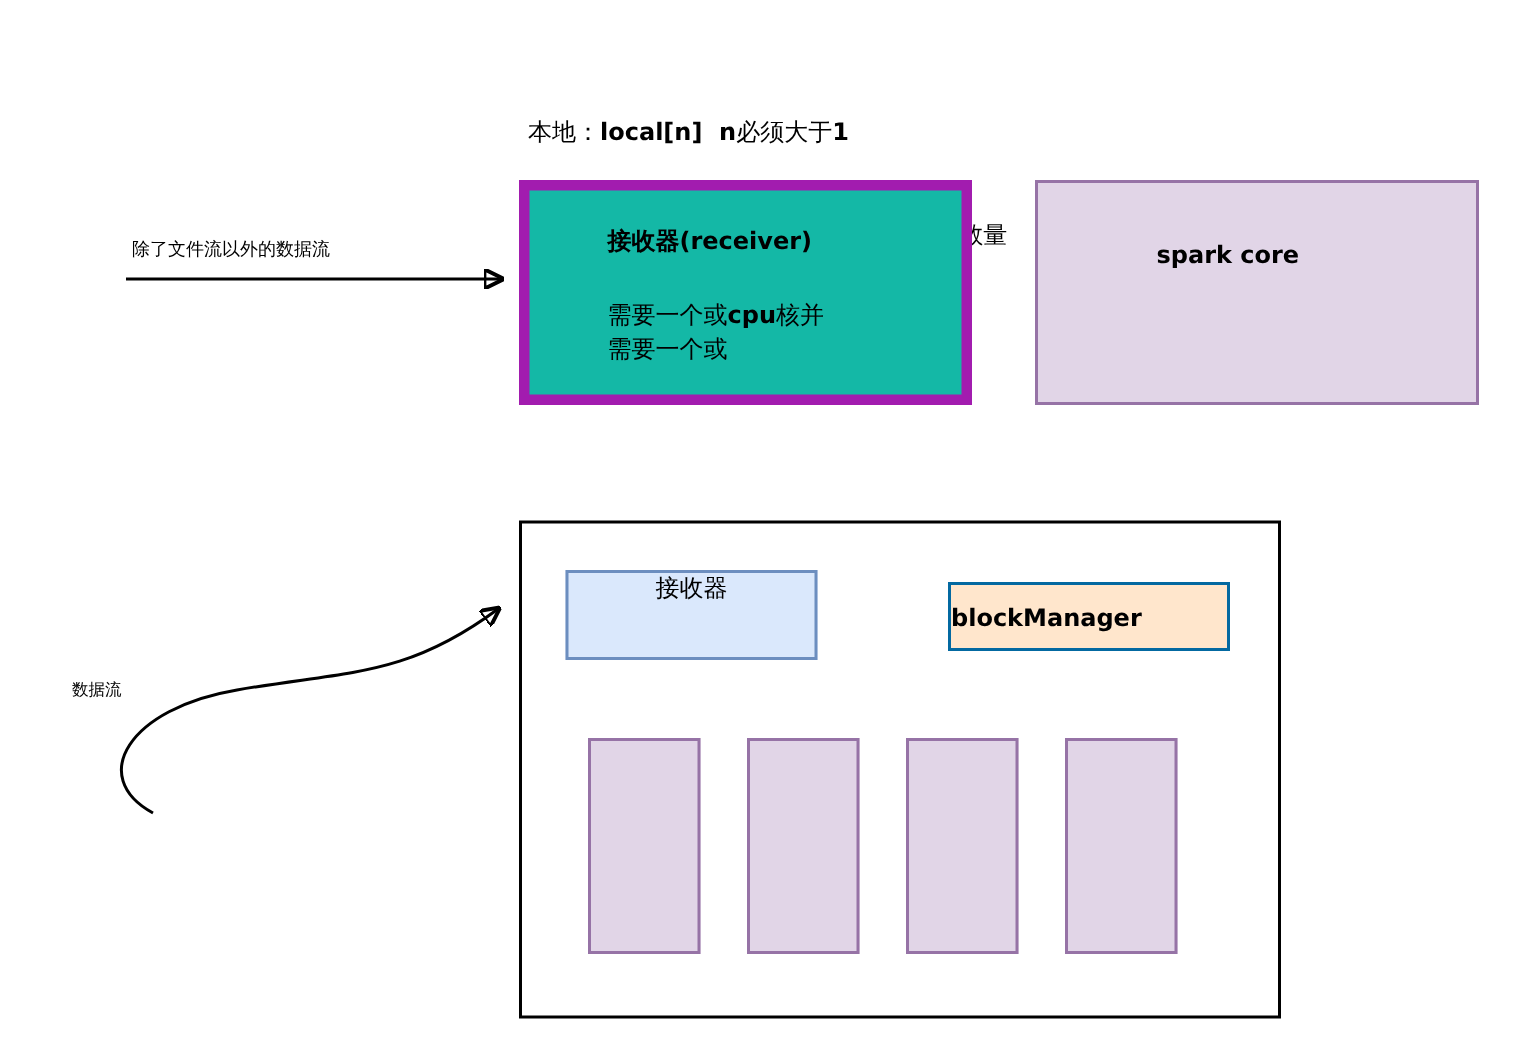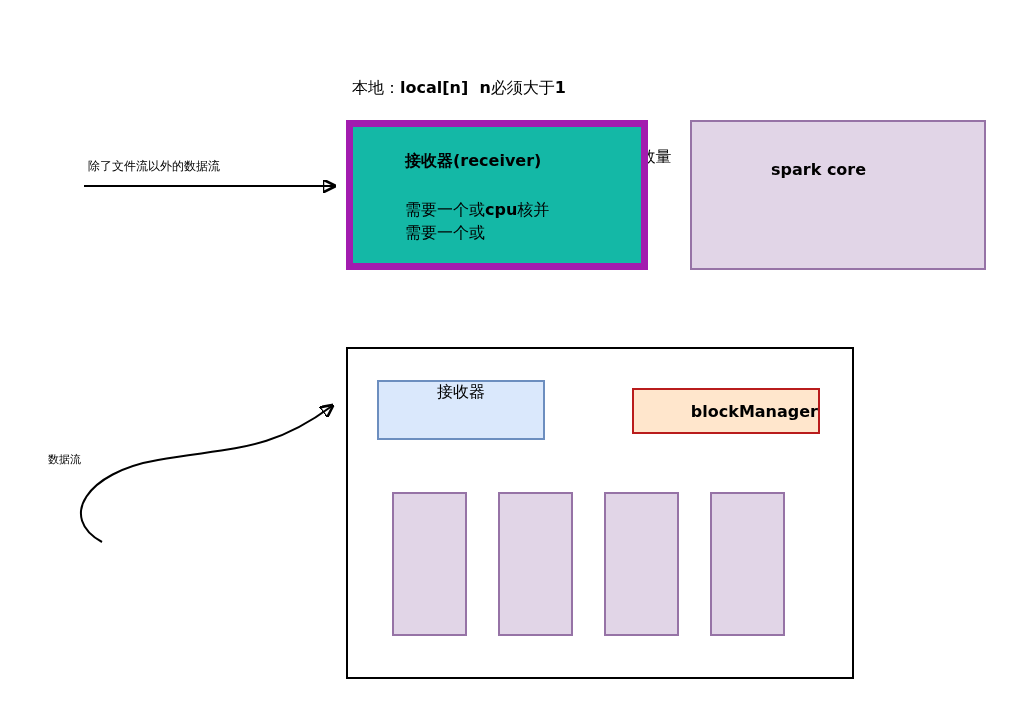--- a/index.html
+++ b/index.html
@@ -49,22 +49,22 @@
     background: #ffffff; border: 2px solid #000000;
   }
   .inner-receiver {
     position: absolute; left: 29px; top: 31px; width: 168px; height: 60px;
     background: #dae8fc; border: 2px solid #6c8ebf;
     display: flex; align-items: flex-start; justify-content: center;
     font-size: 16px;
   }
   .block-manager {
     position: absolute; left: 284px; top: 39px; width: 188px; height: 46px;
-    background: #ffe6cc; border: 2px solid #b91c1c;
-    display: flex; align-items: center; justify-content: flex-end;
+    background: #ffe6cc; border: 2px solid #0369a1;
+    display: flex; align-items: center; justify-content: flex-start;
     font-size: 16px; font-weight: bold;
   }
   .block-slot {
     position: absolute; top: 143px; width: 75px; height: 144px;
     background: #e1d5e7; border: 2px solid #9673a6;
   }
   .block-slot.b1 { left: 44px; }
   .block-slot.b2 { left: 150px; }
   .block-slot.b3 { left: 256px; }
   .block-slot.b4 { left: 362px; }

